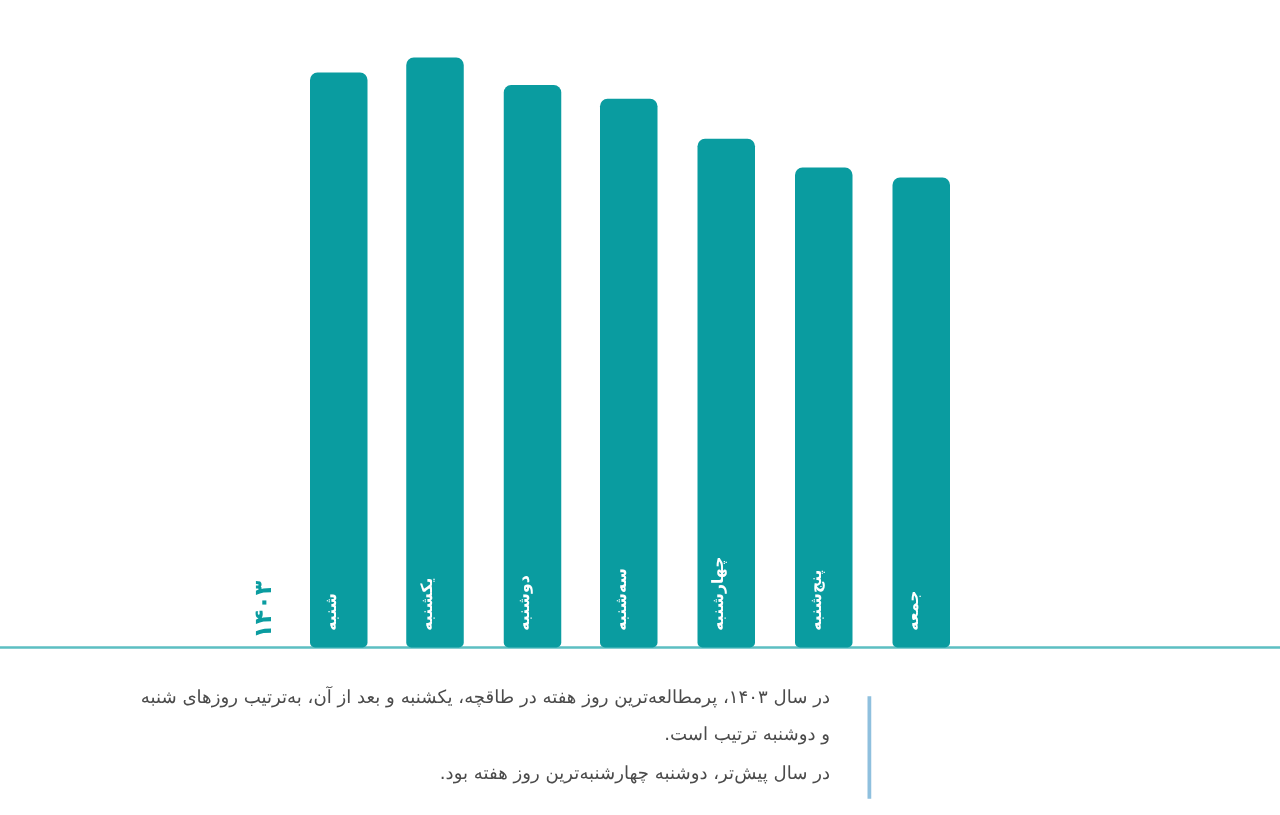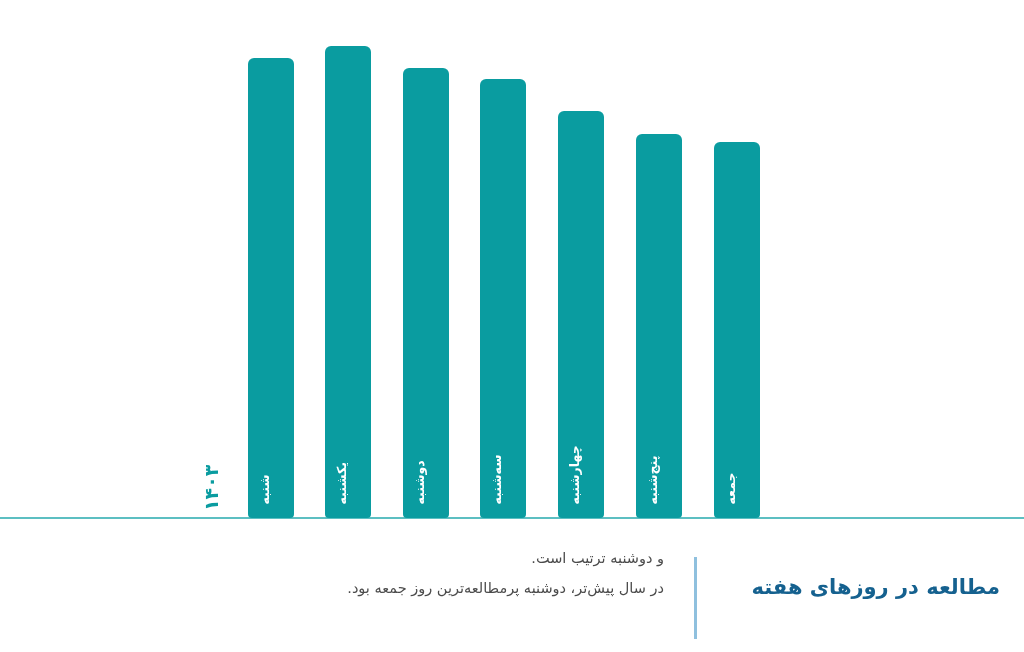--- a/index.html
+++ b/index.html
@@ -207,23 +207,23 @@
           <span class="bar-label-rot">جمعه</span>
         </div>
       </div>
 
     </div>
   </div>
 
   <div id="caption">
 
     <div id="body-text">
+      <span class="line">در سال ۱۴۰۳، پرمطالعه‌ترین روز هفته در طاقچه، یکشنبه و بعد از آن، به‌ترتیب روزهای شنبه</span>
       <span class="line">و دوشنبه ترتیب است.</span>
-      <span class="line">در سال پیش‌تر، دوشنبه پرمطالعه‌ترین روز جمعه بود.</span>
+      <span class="line">در سال پیش‌تر، دوشنبه چهارشنبه‌ترین روز هفته بود.</span>
     </div>
 
     <div id="divider"></div>
 
-    <div id="title">مطالعه در روزهای هفته</div>
 
   </div>
 
 </div>
 
 </body></html>

